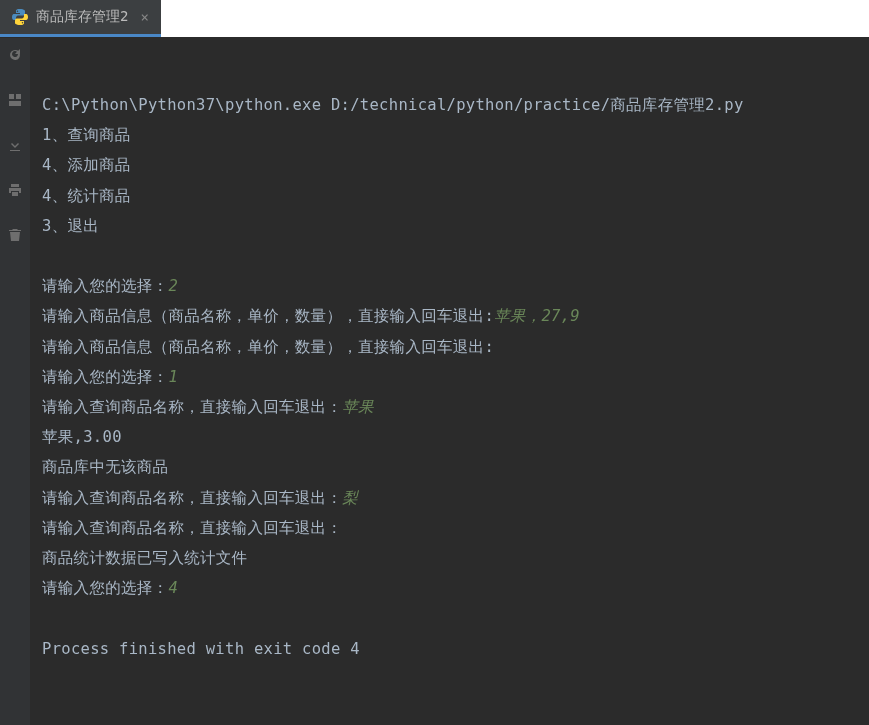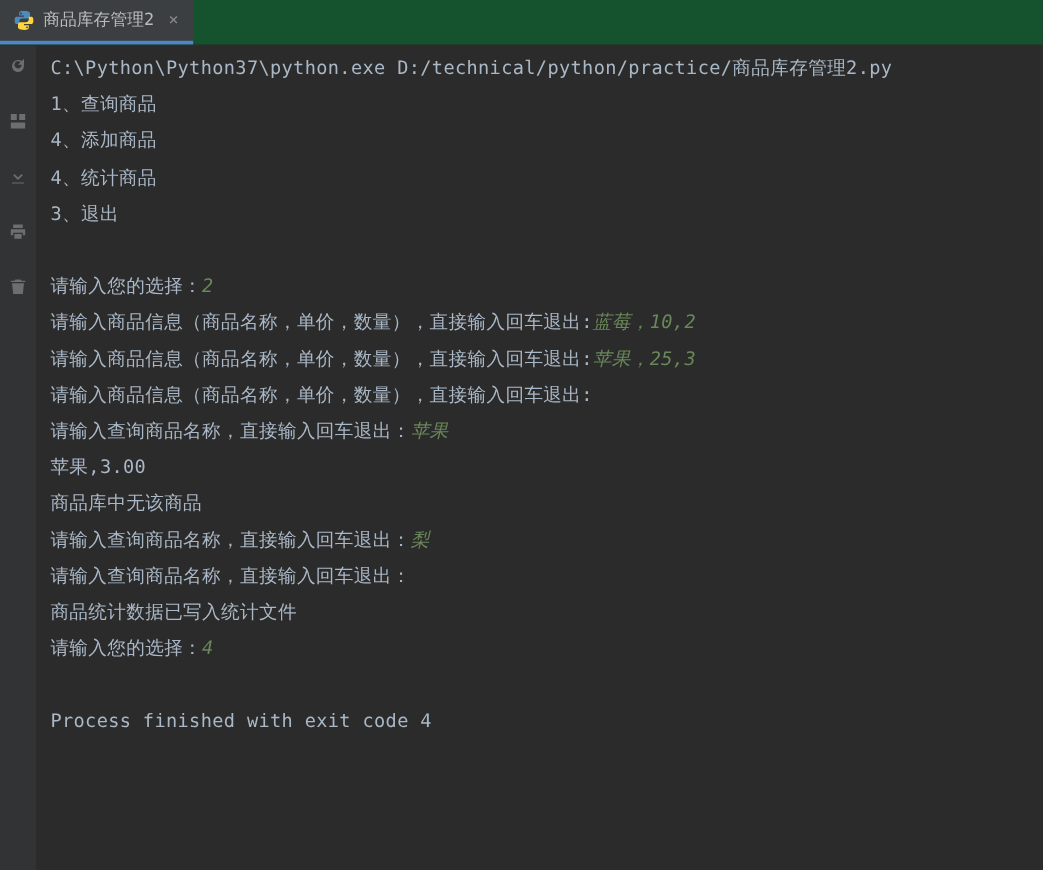--- a/index.html
+++ b/index.html
@@ -17,21 +17,21 @@
     }
     .window {
       width: 100%;
       height: 100%;
       background: #313335;
       display: flex;
       flex-direction: column;
     }
     .tab-bar {
       height: 38px;
-      background: #14532d;
+      background: #ffffff;
       display: flex;
       align-items: flex-start;
       border-bottom: 1px solid #2b2b2b;
     }
     .tab {
       display: flex;
       align-items: center;
       height: 100%;
       padding: 0 12px;
       background: #3c3f41;
@@ -67,25 +67,26 @@
       padding-top: 10px;
       gap: 28px;
     }
     .gutter-icon {
       color: #6e6e6e;
       font-size: 14px;
       cursor: pointer;
     }
     .console {
       flex: 1;
-      padding: 4px 12px;
+      padding: 24px 12px;
       color: #a9b7c6;
       line-height: 1.95;
       letter-spacing: 0.3px;
       font-size: 15.5px;
+      margin-top: 28px;
     }
     .console-line {
       white-space: pre;
     }
     .user-input {
       color: #6a8759;
       font-style: italic;
     }
     .blank-line {
       height: 30px;
@@ -136,23 +137,23 @@
       </span>
     </div>
     <div class="console">
       <div class="console-line">C:\Python\Python37\python.exe D:/technical/python/practice/商品库存管理2.py</div>
       <div class="console-line">1、查询商品</div>
       <div class="console-line">4、添加商品</div>
       <div class="console-line">4、统计商品</div>
       <div class="console-line">3、退出</div>
       <div class="blank-line"></div>
       <div class="console-line"><span>请输入您的选择：</span><span class="user-input">2</span></div>
-      <div class="console-line"><span>请输入商品信息（商品名称，单价，数量），直接输入回车退出:</span><span class="user-input">蓝莓，10,2</span></div>
-      <div class="console-line"><span>请输入商品信息（商品名称，单价，数量），直接输入回车退出:</span><span class="user-input">苹果，25,3</span></div>
+      <div class="console-line"><span>请输入商品信息（商品名称，单价，数量），直接输入回车退出:</span><span class="user-input">苹果，27,9</span></div>
       <div class="console-line">请输入商品信息（商品名称，单价，数量），直接输入回车退出:</div>
+      <div class="console-line"><span>请输入您的选择：</span><span class="user-input">1</span></div>
       <div class="console-line"><span>请输入查询商品名称，直接输入回车退出：</span><span class="user-input">苹果</span></div>
       <div class="console-line">苹果,3.00</div>
       <div class="console-line">商品库中无该商品</div>
       <div class="console-line"><span>请输入查询商品名称，直接输入回车退出：</span><span class="user-input">梨</span></div>
       <div class="console-line">请输入查询商品名称，直接输入回车退出：</div>
       <div class="console-line">商品统计数据已写入统计文件</div>
       <div class="console-line"><span>请输入您的选择：</span><span class="user-input">4</span></div>
       <div class="blank-line"></div>
       <div class="console-line">Process finished with exit code 4</div>
     </div>

